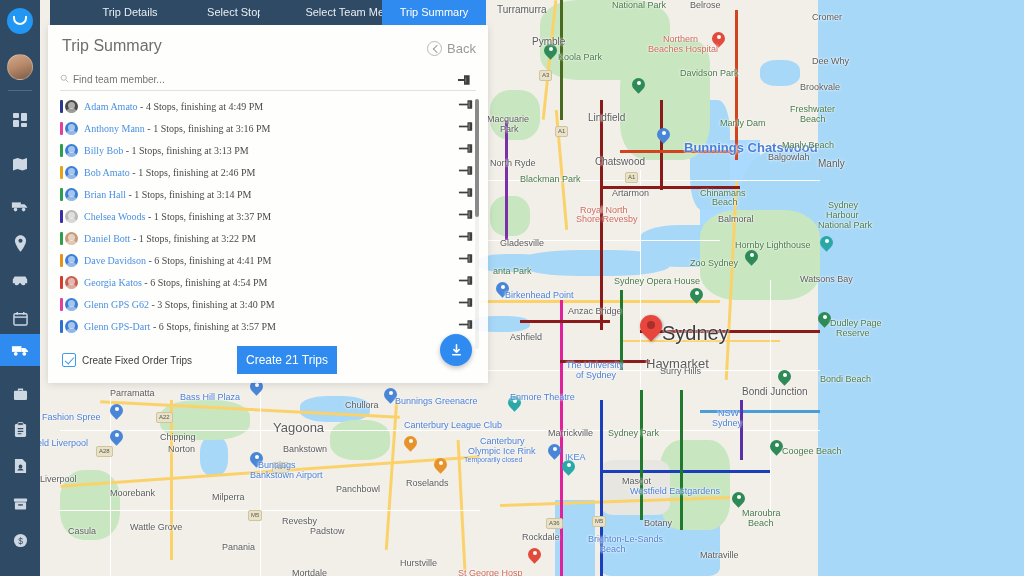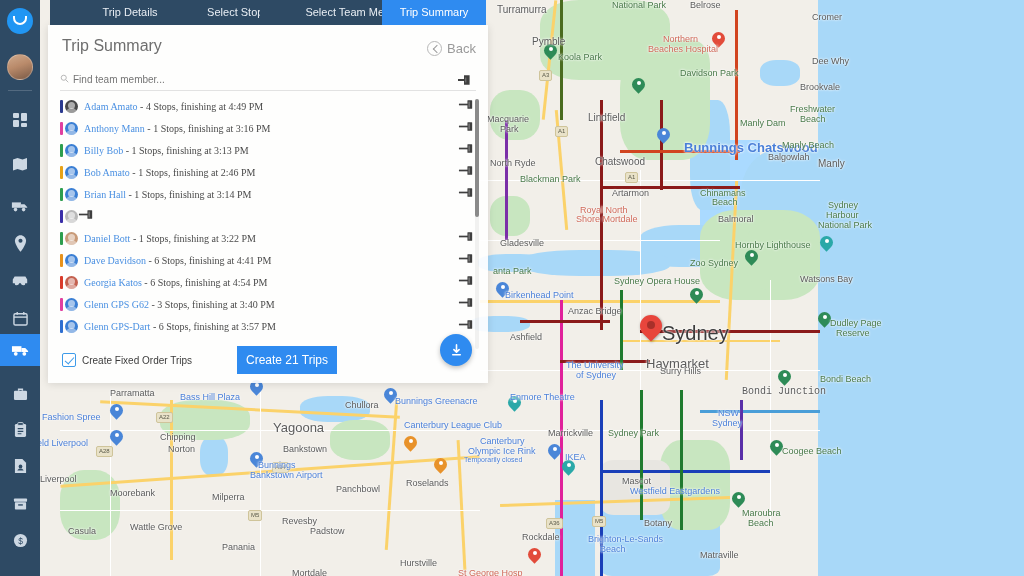--- a/index.html
+++ b/index.html
@@ -405,58 +405,58 @@
         <div class="maplabel " style="left: 690px; top: 0px; font-size: 9px;">Belrose</div>
         <div class="maplabel " style="left: 812px; top: 12px; font-size: 9px;">Cromer</div>
         <div class="maplabel " style="left: 532px; top: 36px; font-size: 10px;">Pymble</div>
         <div class="maplabel hosp" style="left: 663px; top: 34px; font-size: 9px;">Northern</div>
         <div class="maplabel hosp" style="left: 648px; top: 44px; font-size: 9px;">Beaches Hospital</div>
         <div class="maplabel " style="left: 812px; top: 56px; font-size: 9px;">Dee Why</div>
         <div class="maplabel park" style="left: 558px; top: 52px; font-size: 9px;">Koola Park</div>
         <div class="maplabel park" style="left: 680px; top: 68px; font-size: 9px;">Davidson Park</div>
         <div class="maplabel " style="left: 800px; top: 82px; font-size: 9px;">Brookvale</div>
         <div class="maplabel " style="left: 588px; top: 112px; font-size: 10px;">Lindfield</div>
-        <div class="maplabel park" style="left: 720px; top: 118px; font-size: 9px; margin-left: 20px;">Manly Dam</div>
+        <div class="maplabel park" style="left: 720px; top: 118px; font-size: 9px;">Manly Dam</div>
         <div class="maplabel park" style="left: 790px; top: 104px; font-size: 9px;">Freshwater</div>
         <div class="maplabel park" style="left: 800px; top: 114px; font-size: 9px;">Beach</div>
         <div class="maplabel " style="left: 487px; top: 114px; font-size: 9px;">Macquarie</div>
         <div class="maplabel " style="left: 500px; top: 124px; font-size: 9px;">Park</div>
         <div class="maplabel biz" style="left: 684px; top: 140px; font-size: 13px; font-weight: bold;">Bunnings Chatswood</div>
         <div class="maplabel park" style="left: 782px; top: 140px; font-size: 9px;">Manly Beach</div>
         <div class="maplabel " style="left: 490px; top: 158px; font-size: 9px;">North Ryde</div>
         <div class="maplabel " style="left: 595px; top: 156px; font-size: 10px;">Chatswood</div>
         <div class="maplabel " style="left: 768px; top: 152px; font-size: 9px;">Balgowlah</div>
         <div class="maplabel " style="left: 818px; top: 158px; font-size: 10px;">Manly</div>
         <div class="maplabel park" style="left: 520px; top: 174px; font-size: 9px;">Blackman Park</div>
         <div class="maplabel " style="left: 612px; top: 188px; font-size: 9px;">Artarmon</div>
         <div class="maplabel park" style="left: 700px; top: 188px; font-size: 9px;">Chinamans</div>
         <div class="maplabel park" style="left: 712px; top: 197px; font-size: 9px;">Beach</div>
         <div class="maplabel park" style="left: 828px; top: 200px; font-size: 9px;">Sydney</div>
         <div class="maplabel park" style="left: 826px; top: 210px; font-size: 9px;">Harbour</div>
         <div class="maplabel park" style="left: 818px; top: 220px; font-size: 9px;">National Park</div>
         <div class="maplabel hosp" style="left: 580px; top: 205px; font-size: 9px;">Royal North</div>
-        <div class="maplabel hosp" style="left: 576px; top: 214px; font-size: 9px;">Shore Mortdale</div>
+        <div class="maplabel hosp" style="left: 576px; top: 214px; font-size: 9px;">Shore Revesby</div>
         <div class="maplabel " style="left: 718px; top: 214px; font-size: 9px;">Balmoral</div>
         <div class="maplabel " style="left: 500px; top: 238px; font-size: 9px;">Gladesville</div>
         <div class="maplabel park" style="left: 735px; top: 240px; font-size: 9px;">Hornby Lighthouse</div>
         <div class="maplabel park" style="left: 690px; top: 258px; font-size: 9px;">Zoo Sydney</div>
         <div class="maplabel park" style="left: 493px; top: 266px; font-size: 9px;">anta Park</div>
         <div class="maplabel park" style="left: 614px; top: 276px; font-size: 9px;">Sydney Opera House</div>
         <div class="maplabel " style="left: 800px; top: 274px; font-size: 9px;">Watsons Bay</div>
         <div class="maplabel biz" style="left: 505px; top: 290px; font-size: 9px;">Birkenhead Point</div>
         <div class="maplabel " style="left: 568px; top: 306px; font-size: 9px;">Anzac Bridge</div>
         <div class="maplabel big" style="left: 662px; top: 322px; font-size: 20px;">Sydney</div>
         <div class="maplabel park" style="left: 830px; top: 318px; font-size: 9px;">Dudley Page</div>
         <div class="maplabel park" style="left: 836px; top: 328px; font-size: 9px;">Reserve</div>
         <div class="maplabel " style="left: 510px; top: 332px; font-size: 9px;">Ashfield</div>
         <div class="maplabel " style="left: 646px; top: 356px; font-size: 13px;">Haymarket</div>
         <div class="maplabel biz" style="left: 566px; top: 360px; font-size: 9px;">The University</div>
         <div class="maplabel biz" style="left: 576px; top: 370px; font-size: 9px;">of Sydney</div>
         <div class="maplabel " style="left: 660px; top: 366px; font-size: 9px;">Surry Hills</div>
-        <div class="maplabel " style="left: 742px; top: 386px; font-size: 10px; font-family: Liberation Mono, monospace;">Bondi Junction</div>
+        <div class="maplabel " style="left: 742px; top: 386px; font-size: 10px;">Bondi Junction</div>
         <div class="maplabel park" style="left: 820px; top: 374px; font-size: 9px;">Bondi Beach</div>
         <div class="maplabel biz" style="left: 42px; top: 412px; font-size: 9px;">Fashion Spree</div>
         <div class="maplabel biz" style="left: 395px; top: 396px; font-size: 9px;">Bunnings Greenacre</div>
         <div class="maplabel biz" style="left: 510px; top: 392px; font-size: 9px;">Enmore Theatre</div>
         <div class="maplabel " style="left: 345px; top: 400px; font-size: 9px;">Chullora</div>
         <div class="maplabel " style="left: 273px; top: 420px; font-size: 13px;">Yagoona</div>
         <div class="maplabel biz" style="left: 718px; top: 408px; font-size: 9px;">NSW</div>
         <div class="maplabel biz" style="left: 712px; top: 418px; font-size: 9px;">Sydney</div>
         <div class="maplabel " style="left: 548px; top: 428px; font-size: 9px;">Marrickville</div>
         <div class="maplabel park" style="left: 608px; top: 428px; font-size: 9px;">Sydney Park</div>
@@ -692,20 +692,21 @@
           <span class="txt"><span class="nm">Brian Hall</span> - 1 Stops, finishing at 3:14 PM</span>
           <span class="rpin"><svg width="17" height="13" viewBox="0 0 18 13">
               <path d="M1 6.5h10" stroke="#3f3f3f" stroke-width="1.8"></path>
               <rect x="10" y="2" width="5" height="9" rx="0.6" fill="#3f3f3f"></rect>
               <rect x="11" y="3.4" width="1.6" height="6.2" fill="#777"></rect>
             </svg></span>
         </div>
         <div class="row">
           <span class="bar" style="background: rgb(59, 47, 168);"></span>
           <span class="av" style="background: rgb(185, 185, 185);"></span>
+          <span class="txt"><span class="nm">Chelsea Woods</span> - 1 Stops, finishing at 3:37 PM</span>
           <span class="rpin"><svg width="17" height="13" viewBox="0 0 18 13">
               <path d="M1 6.5h10" stroke="#3f3f3f" stroke-width="1.8"></path>
               <rect x="10" y="2" width="5" height="9" rx="0.6" fill="#3f3f3f"></rect>
               <rect x="11" y="3.4" width="1.6" height="6.2" fill="#777"></rect>
             </svg></span>
         </div>
         <div class="row">
           <span class="bar" style="background: rgb(46, 158, 79);"></span>
           <span class="av" style="background: rgb(200, 154, 120);"></span>
           <span class="txt"><span class="nm">Daniel Bott</span> - 1 Stops, finishing at 3:22 PM</span>

